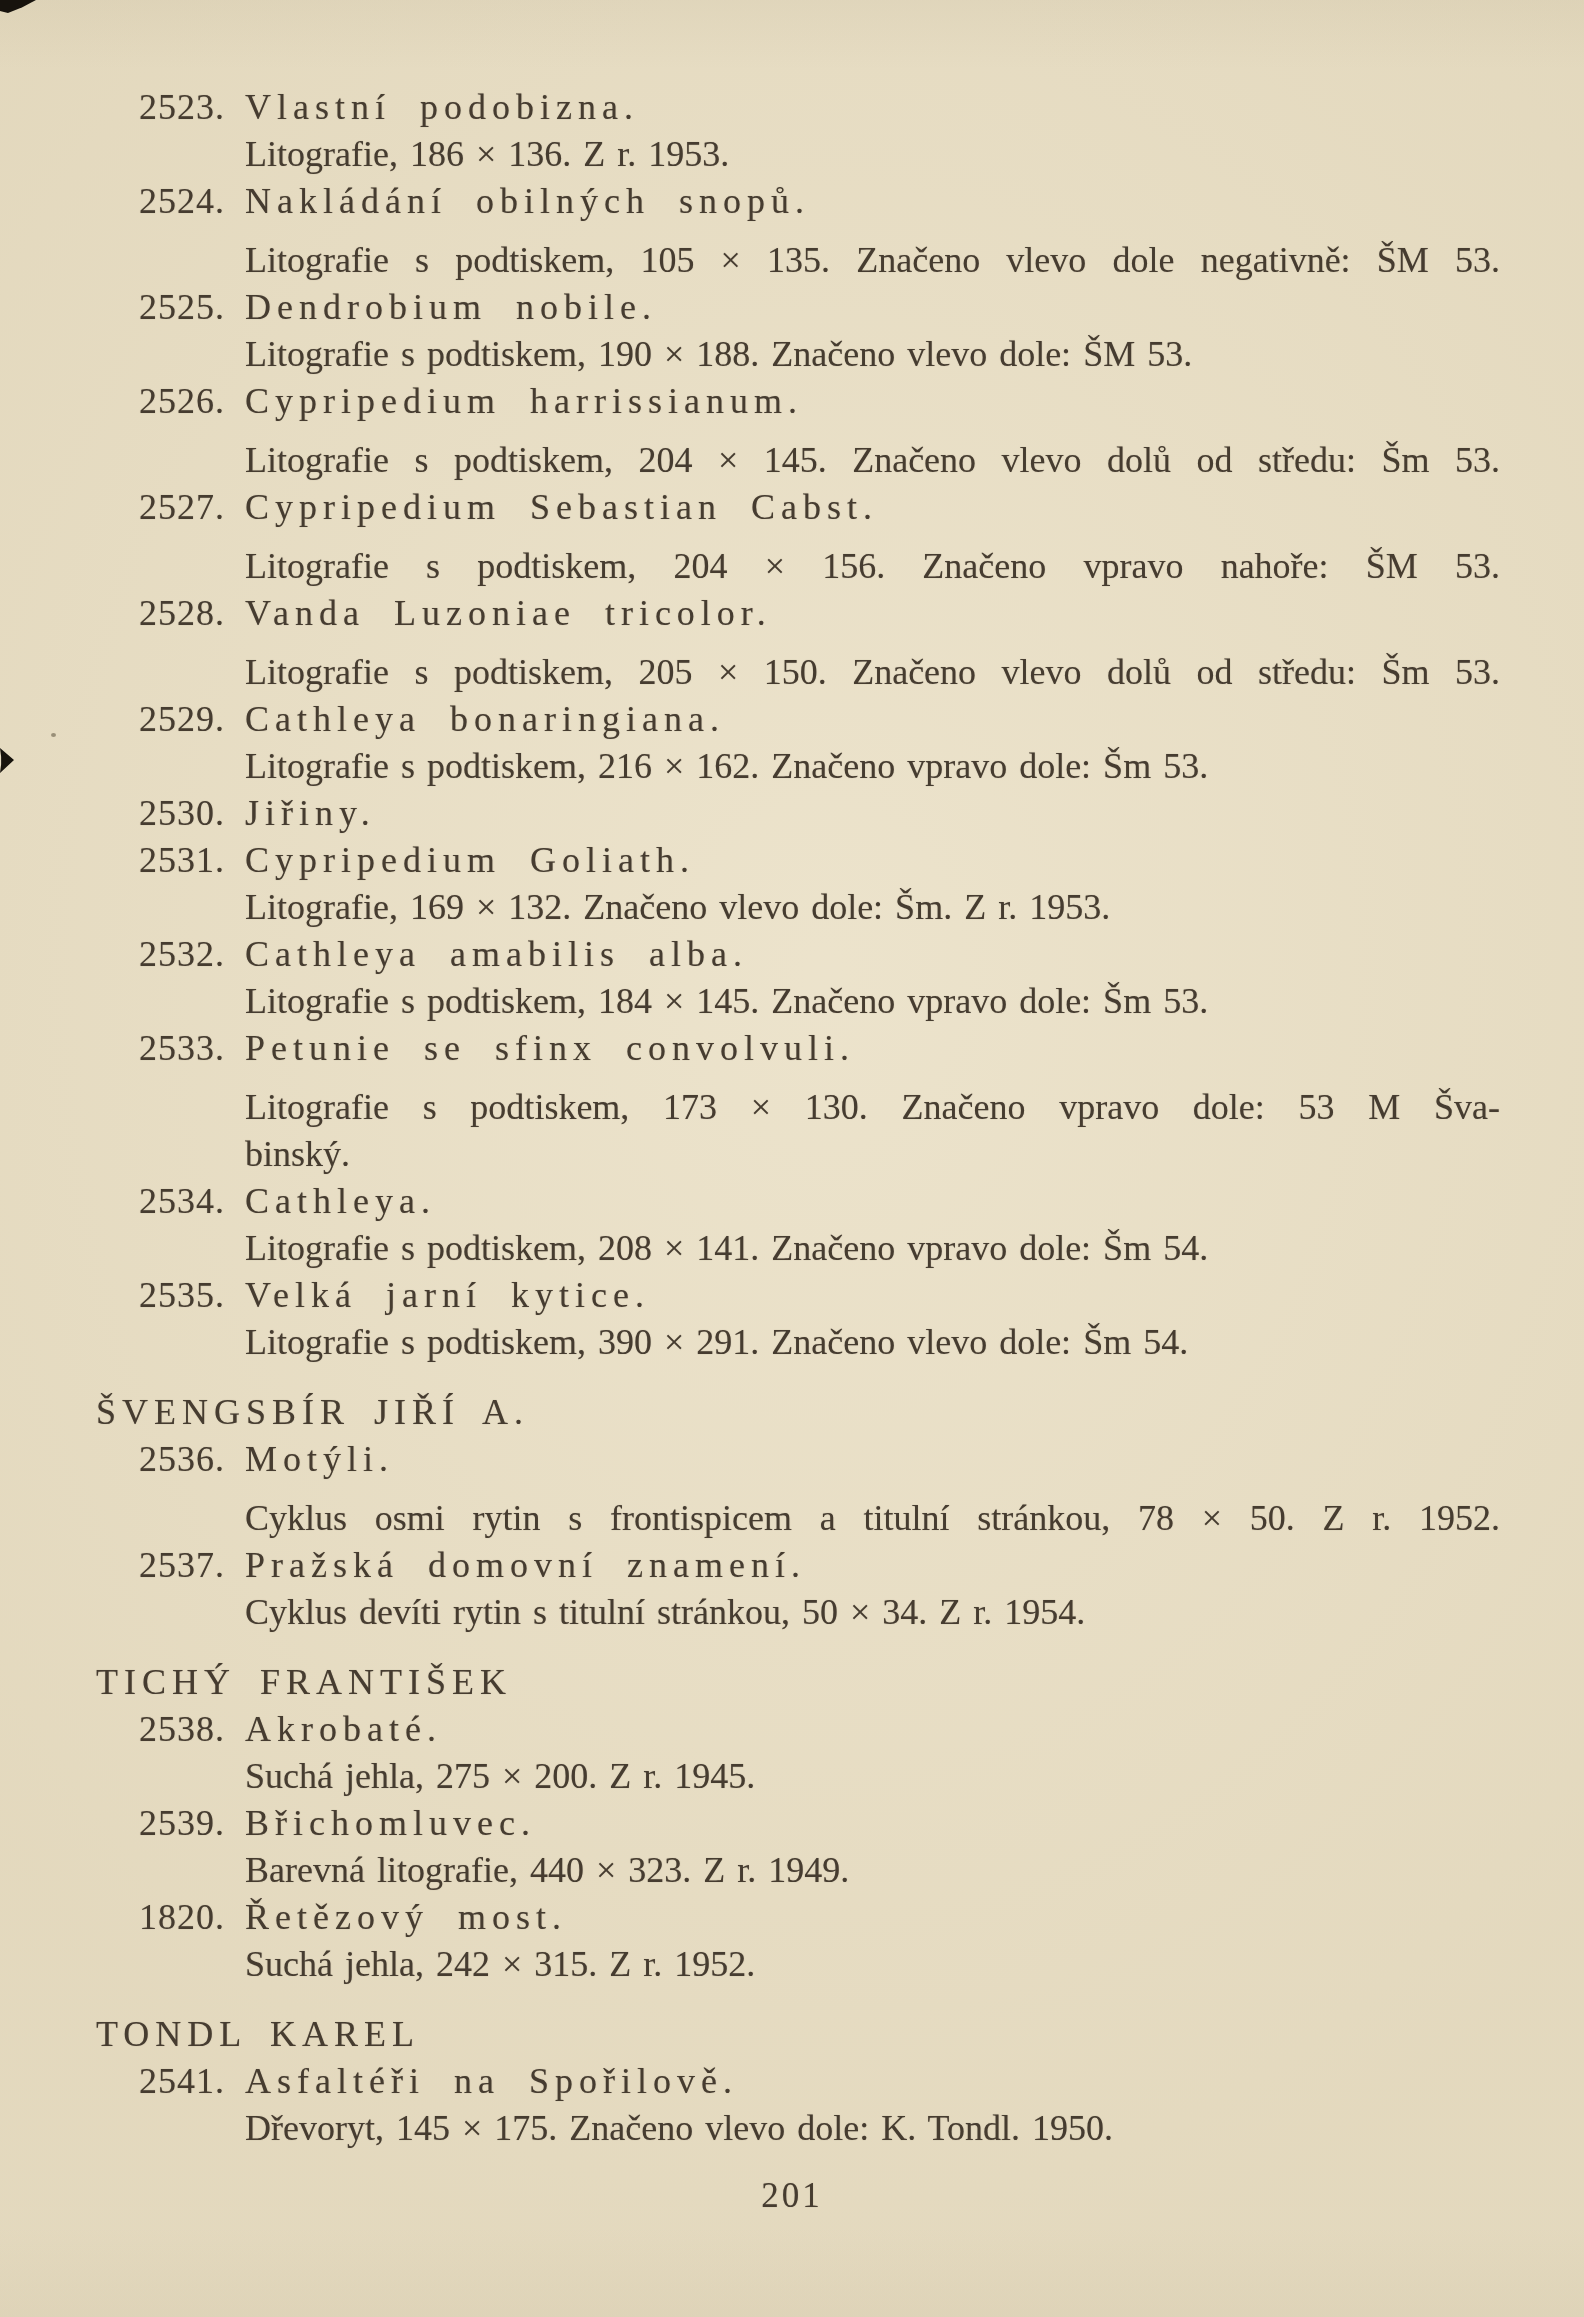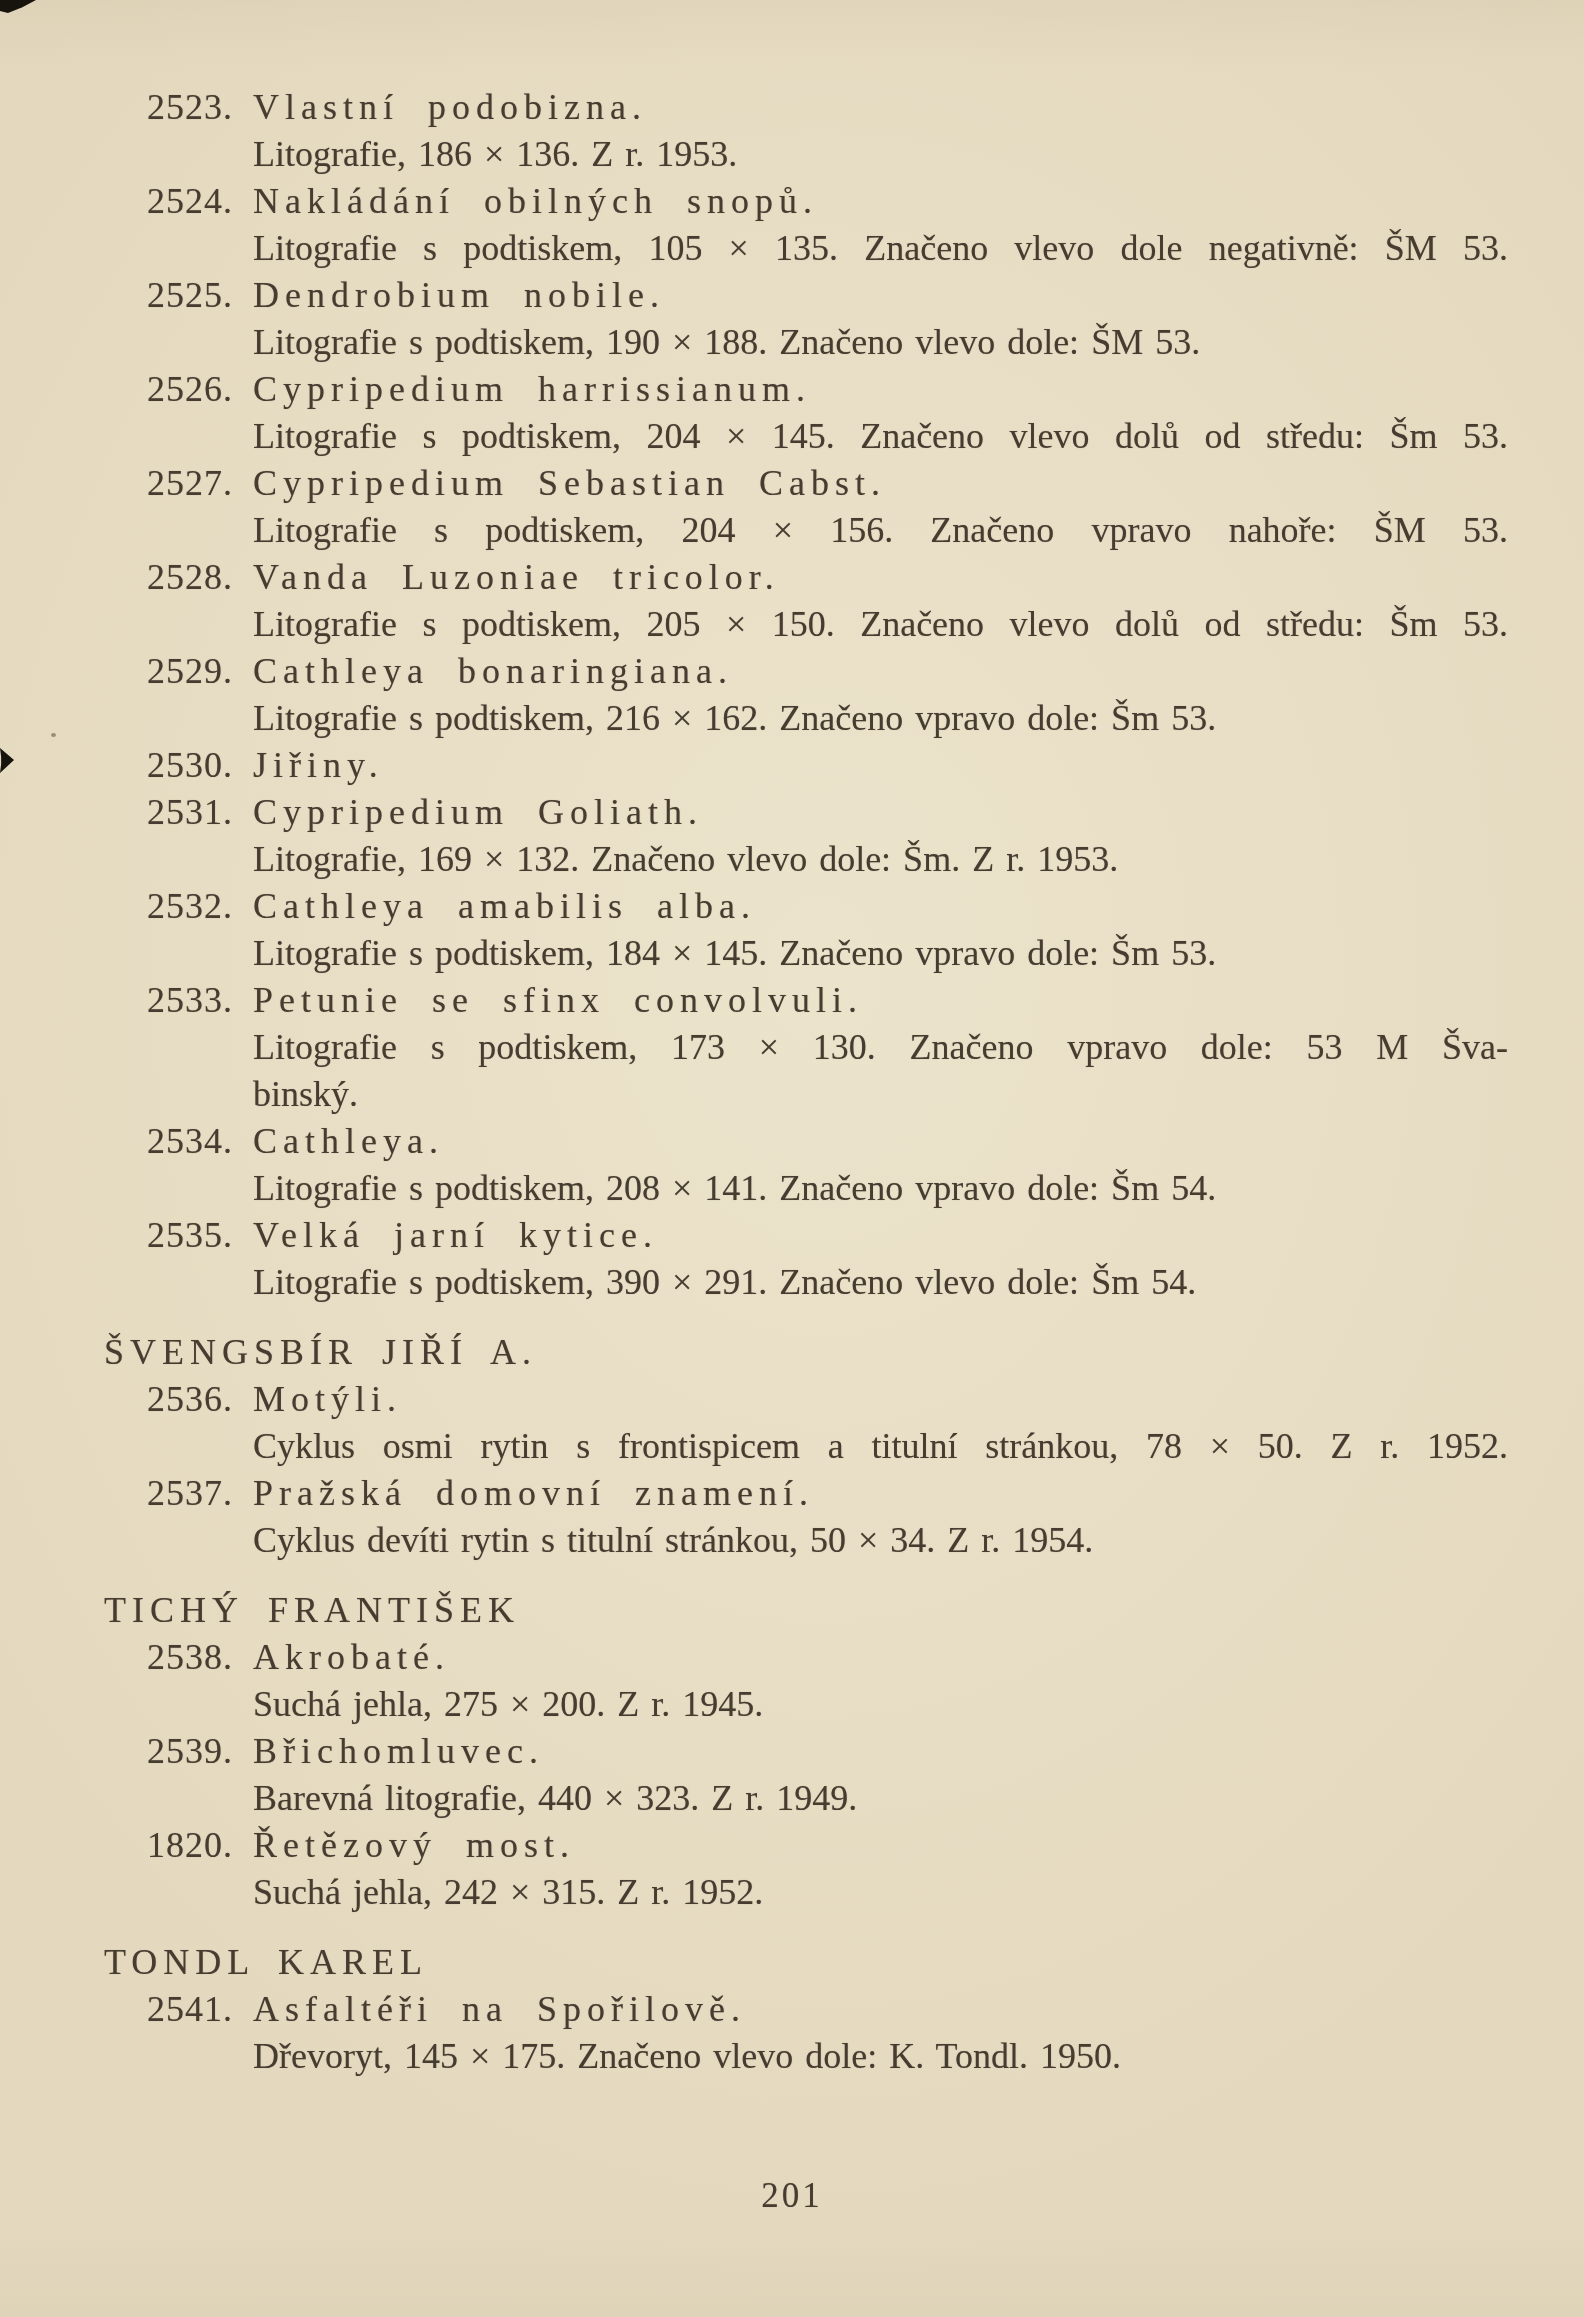--- a/index.html
+++ b/index.html
@@ -14,21 +14,21 @@
     background:
       radial-gradient(ellipse 1188px 1485px at 52% 42%, rgba(255,255,255,0.10), rgba(120,100,60,0.06) 90%),
       linear-gradient(180deg, rgba(130,115,80,0.06) 0%, rgba(0,0,0,0) 3%, rgba(0,0,0,0) 96%, rgba(130,115,80,0.05) 100%),
       var(--paper);
     overflow:hidden;
     font-family:"Liberation Serif","DejaVu Serif",serif;
     color:var(--ink);
   }
   .content{
     position:absolute;
-    left:104px;
+    left:96px;
     top:84px;
     width:1404px;
     font-size:36px;
     line-height:47px;
     text-shadow:0 0 1px rgba(70,60,48,0.35);
   }
   .section-heading{
     margin-top:23px;
     letter-spacing:6px;
     word-spacing:9px;
@@ -47,20 +47,21 @@
     word-spacing:14px;
   }
   .entry-desc{
     margin-left:149px;
     word-spacing:3px;
   }
   .entry-desc.fill{
     text-align:justify;
     text-align-last:justify;
     word-spacing:1px;
+    margin-top:12px;
   }
   .page-number{
     position:absolute;
     left:0;
     right:0;
     top:2176px;
     text-align:center;
     font-size:35px;
     letter-spacing:3px;
     text-shadow:0 0 1px rgba(70,60,48,0.35);

